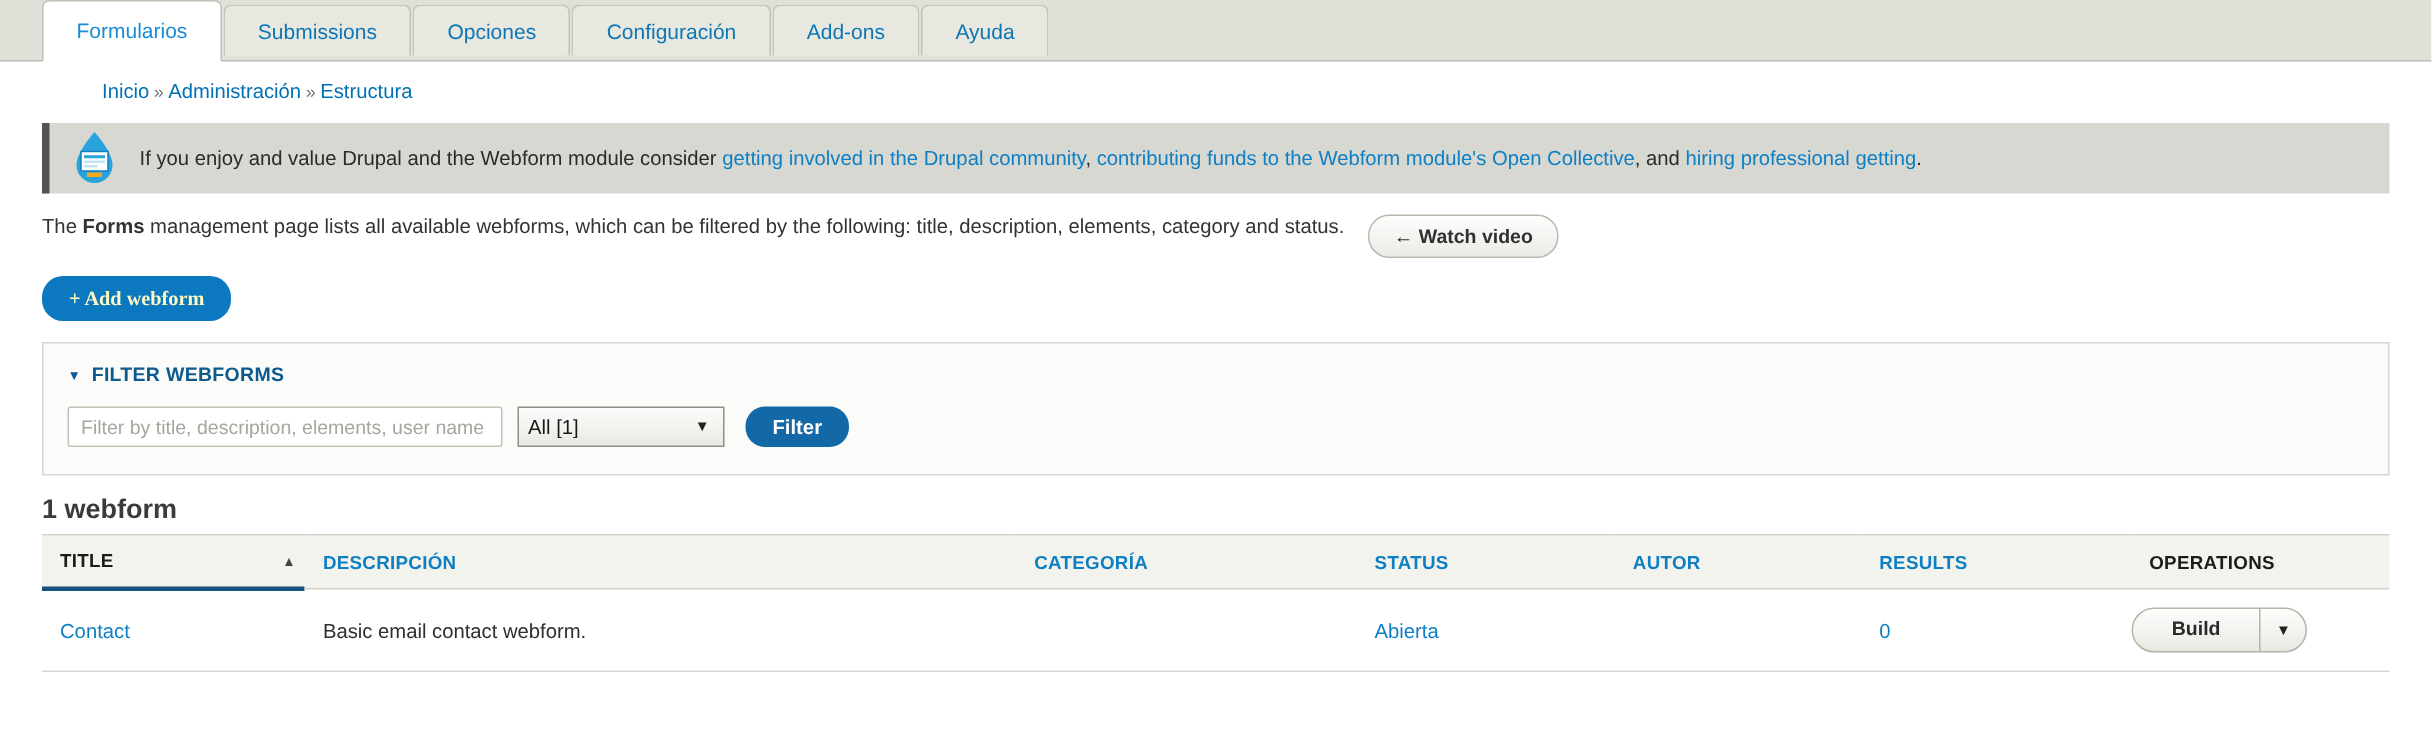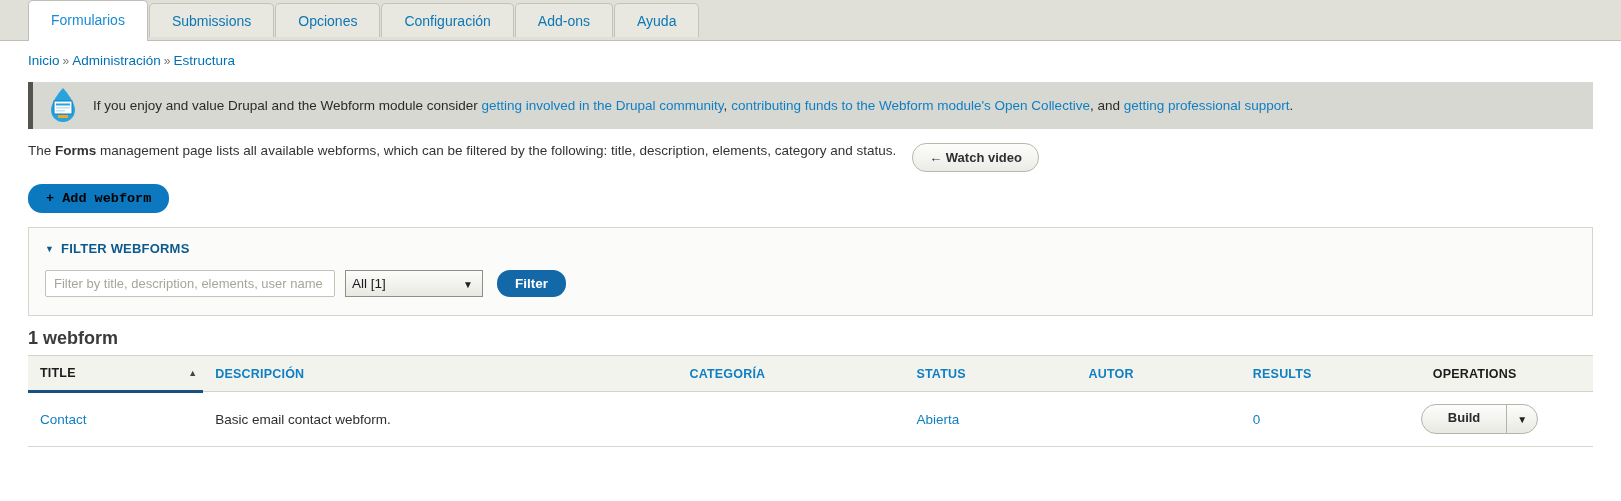--- a/index.html
+++ b/index.html
@@ -65,20 +65,21 @@
     position: relative;
     z-index: 2;
     box-shadow: 0 1px 0 #ffffff;
   }
 
   
   .breadcrumb {
     padding: 12px 0 8px 28px;
     font-size: 13.5px;
     color: #5a5a52;
+    margin-left: 40px;
   }
   .breadcrumb a { color: #0071b3; }
   .breadcrumb .sep {
     color: #777770;
     padding: 0 3px;
     font-size: 12px;
   }
 
   
   .promo {
@@ -127,28 +128,28 @@
     font-family: "Liberation Sans", sans-serif;
   }
 
   
   .actions {
     margin: 12px 28px 0 28px;
   }
   .btn-primary {
     display: inline-block;
     background: #0b78c0;
-    color: #000000;
+    color: #fef9c3;
     font-size: 13.5px;
     font-weight: bold;
     border: none;
     border-radius: 14px;
     padding: 7px 18px;
     cursor: pointer;
-    font-family: Liberation Mono, monospace;
+    font-family: Liberation Serif, serif;
   }
 
   
   .filter-panel {
     margin: 14px 28px 0 28px;
     border: 1px solid #d6d6cf;
     background: #fbfbf9;
     padding: 13px 16px 18px 16px;
     box-sizing: border-box;
   }
@@ -321,21 +322,21 @@
   <span class="promo-icon">
     <svg width="40" height="40" viewBox="0 0 40 40" aria-hidden="true">
       <path d="M20 2 C20 2 32 15 32 24 A12 12 0 0 1 8 24 C8 15 20 2 20 2 Z" fill="#29a3dc"></path>
       <rect x="11" y="15" width="18" height="13" fill="#ffffff" stroke="#0f7fc4" stroke-width="1"></rect>
       <rect x="13" y="17.5" width="14" height="2" fill="#29a3dc"></rect>
       <rect x="13" y="21" width="14" height="1.6" fill="#bfe3f5"></rect>
       <rect x="13" y="24" width="9" height="1.6" fill="#bfe3f5"></rect>
       <rect x="15" y="29" width="10" height="3" fill="#f5a623"></rect>
     </svg>
   </span>
-  <span class="promo-text"><span>If you enjoy and value Drupal and the Webform module consider </span><a href="#">getting involved in the Drupal community</a><span>, </span><a href="#">contributing funds to the Webform module's Open Collective</a><span>, and </span><a href="#">getting professional support</a><span>.</span></span>
+  <span class="promo-text"><span>If you enjoy and value Drupal and the Webform module consider </span><a href="#">getting involved in the Drupal community</a><span>, </span><a href="#">contributing funds to the Webform module's Open Collective</a><span>, and </span><a href="#">hiring professional getting</a><span>.</span></span>
 </div>
 
 <div class="intro">
   <span><span>The </span><b>Forms</b><span> management page lists all available webforms, which can be filtered by the following: title, description, elements, category and status.</span></span>
   <button class="btn-video">← Watch video</button>
 </div>
 
 <div class="actions">
   <button class="btn-primary">+ Add webform</button>
 </div>

